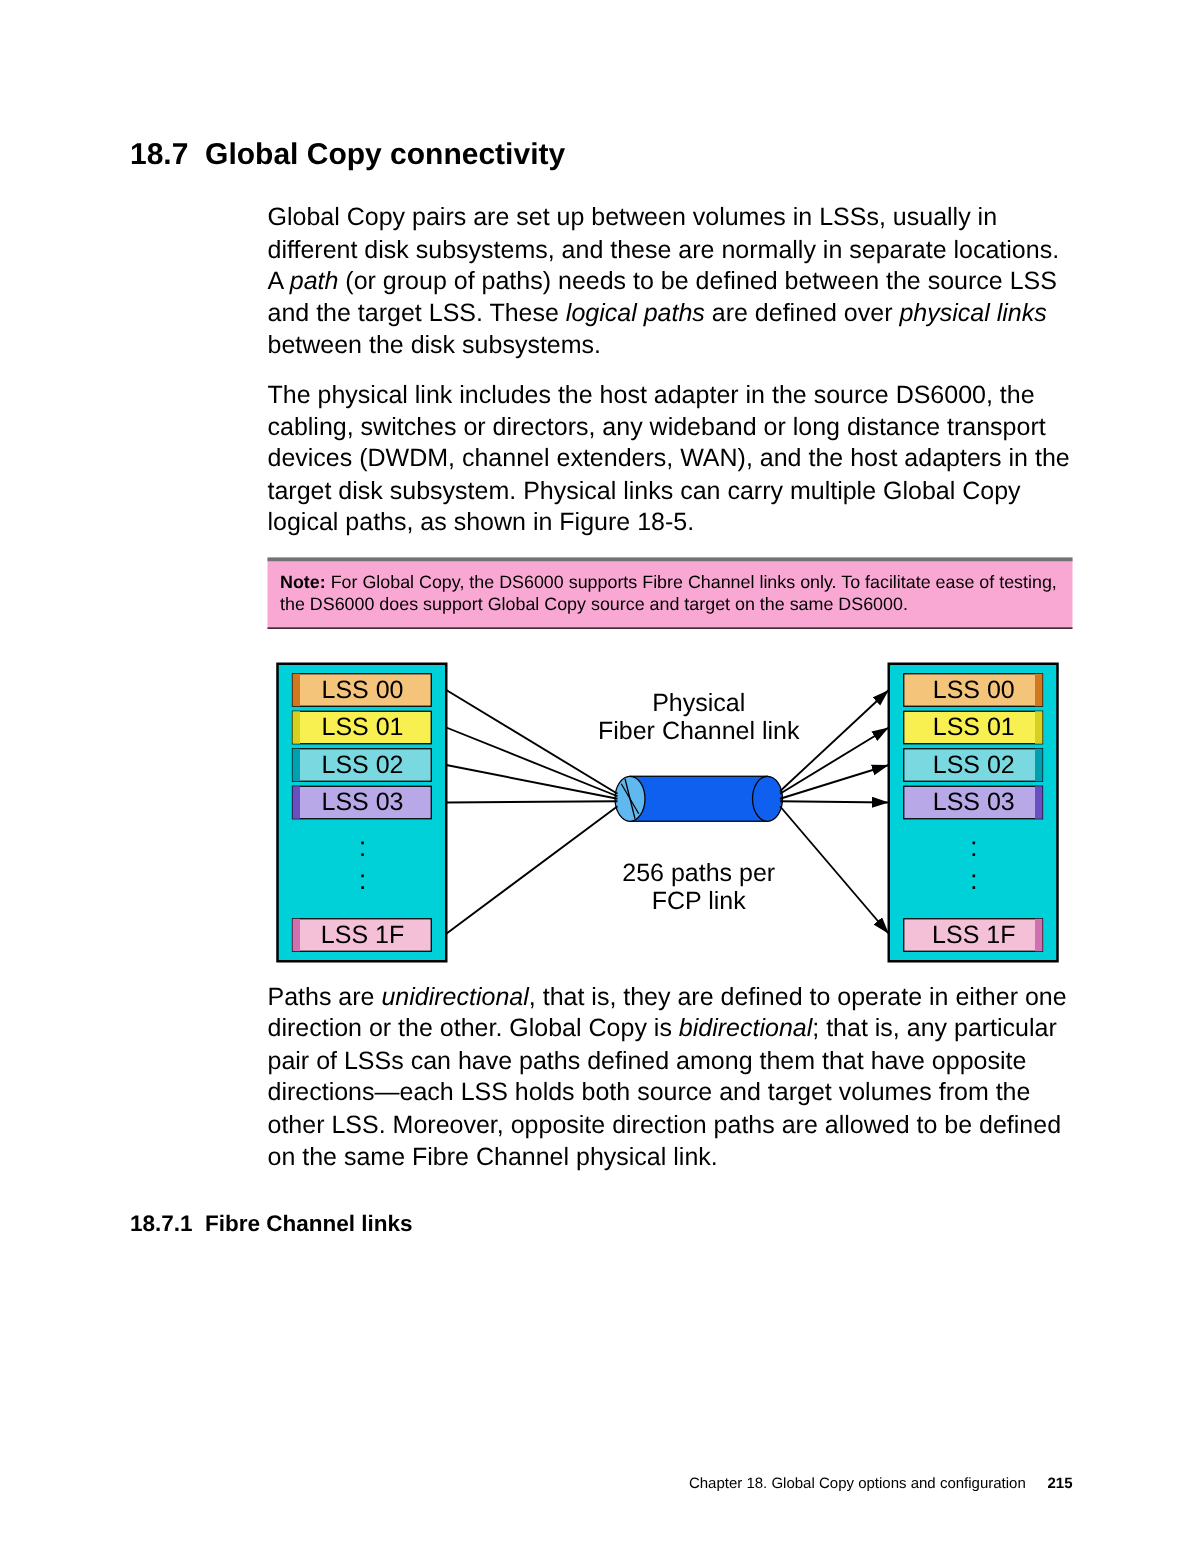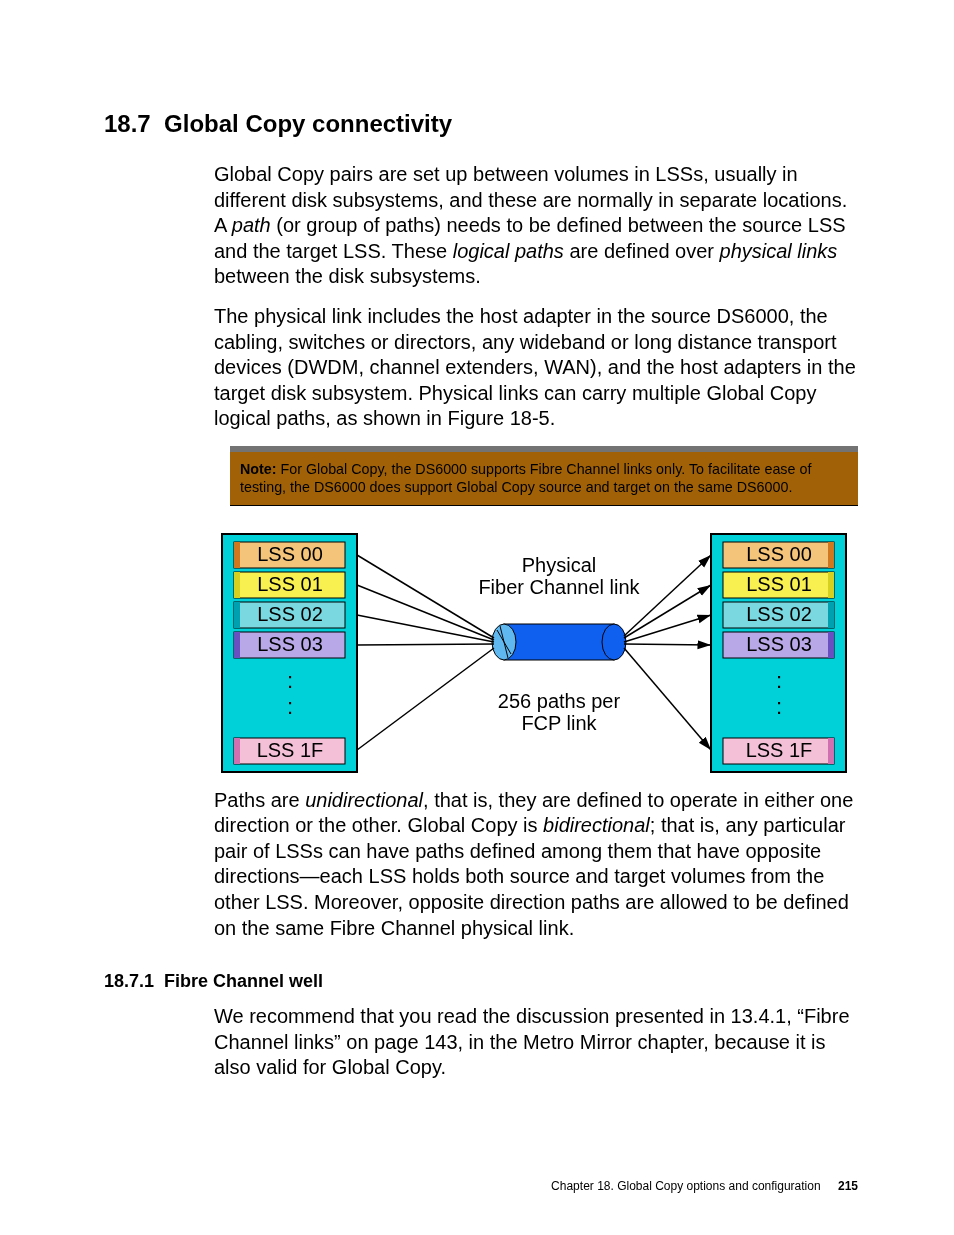--- a/index.html
+++ b/index.html
@@ -28,27 +28,27 @@
   }
   .body-indent {
     margin-left: 110px;
   }
   p.body {
     font-size: 20px;
     line-height: 1.28;
     margin: 0 0 14px 0;
   }
   .note-box {
-    border-top: 6px solid #737373;
+    border-top: 3px solid #737373;
     border-bottom: 1px solid #000;
     padding: 8px 10px;
-    margin: 8px 0 14px 16px;
+    margin: 8px 0 14px 0;
     font-size: 14.3px;
     line-height: 1.28;
-    background: #a16207;
+    background: #f9a8d4;
   }
   .note-box .note-label { font-weight: bold; }
   .figure-wrap {
     margin: 24px 0 6px 0;
   }
   .figure-caption {
     font-style: italic;
     font-size: 12.2px;
     margin: 6px 0 14px 0;
   }
@@ -168,25 +168,22 @@
 
     <p class="body">
       <span>Paths are </span><em>unidirectional</em><span>, that is, they are defined to operate in either one direction or the other. Global Copy is </span><em>bidirectional</em><span>; that is, any particular pair of LSSs can have paths defined among them that have opposite directions—each LSS holds both source and target volumes from the other LSS. Moreover, opposite direction paths are allowed to be defined on the same Fibre Channel physical link.</span>
     </p>
 
 
 
   </div>
 
   <h2 class="subsection">
-    <span>18.7.1</span>&nbsp;&nbsp;<span>Fibre Channel well</span>
+    <span>18.7.1</span>&nbsp;&nbsp;<span>Fibre Channel links</span>
   </h2>
 
-  <div class="body-indent">
-    <p class="body">We recommend that you read the discussion presented in 13.4.1, “Fibre Channel links” on page 143, in the Metro Mirror chapter, because it is also valid for Global Copy.</p>
-  </div>
 
 </div>
 
 <div class="footer">
   <span>Chapter 18. Global Copy options and configuration</span>
   <span class="pnum">215</span>
 </div>
 
 </body></html>

